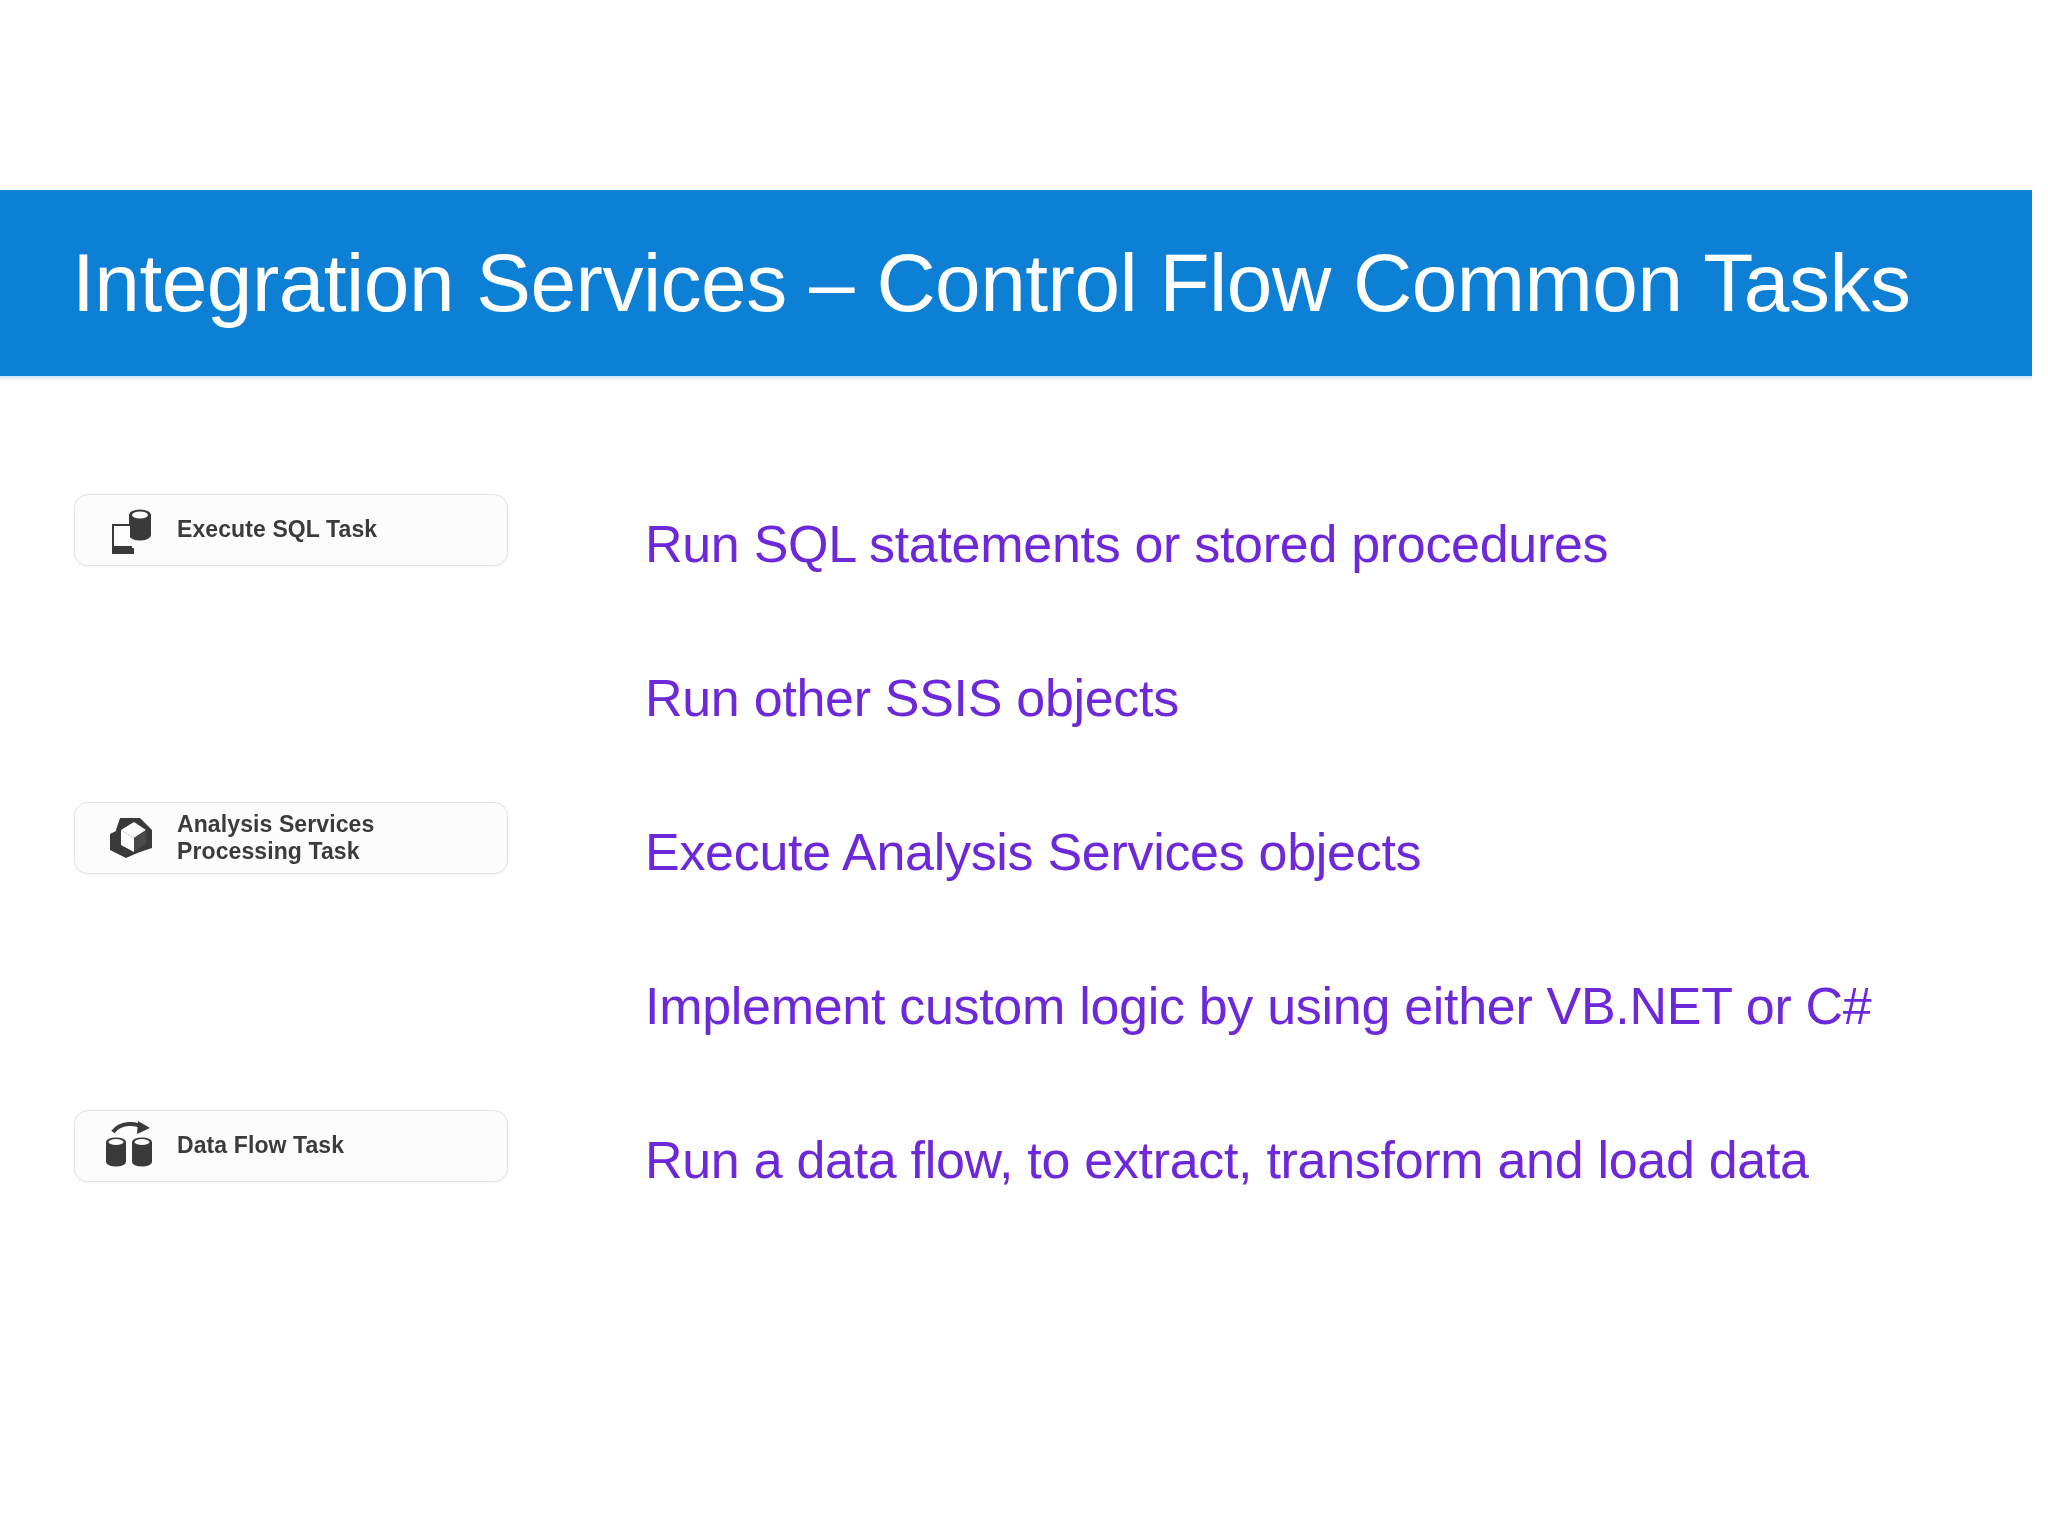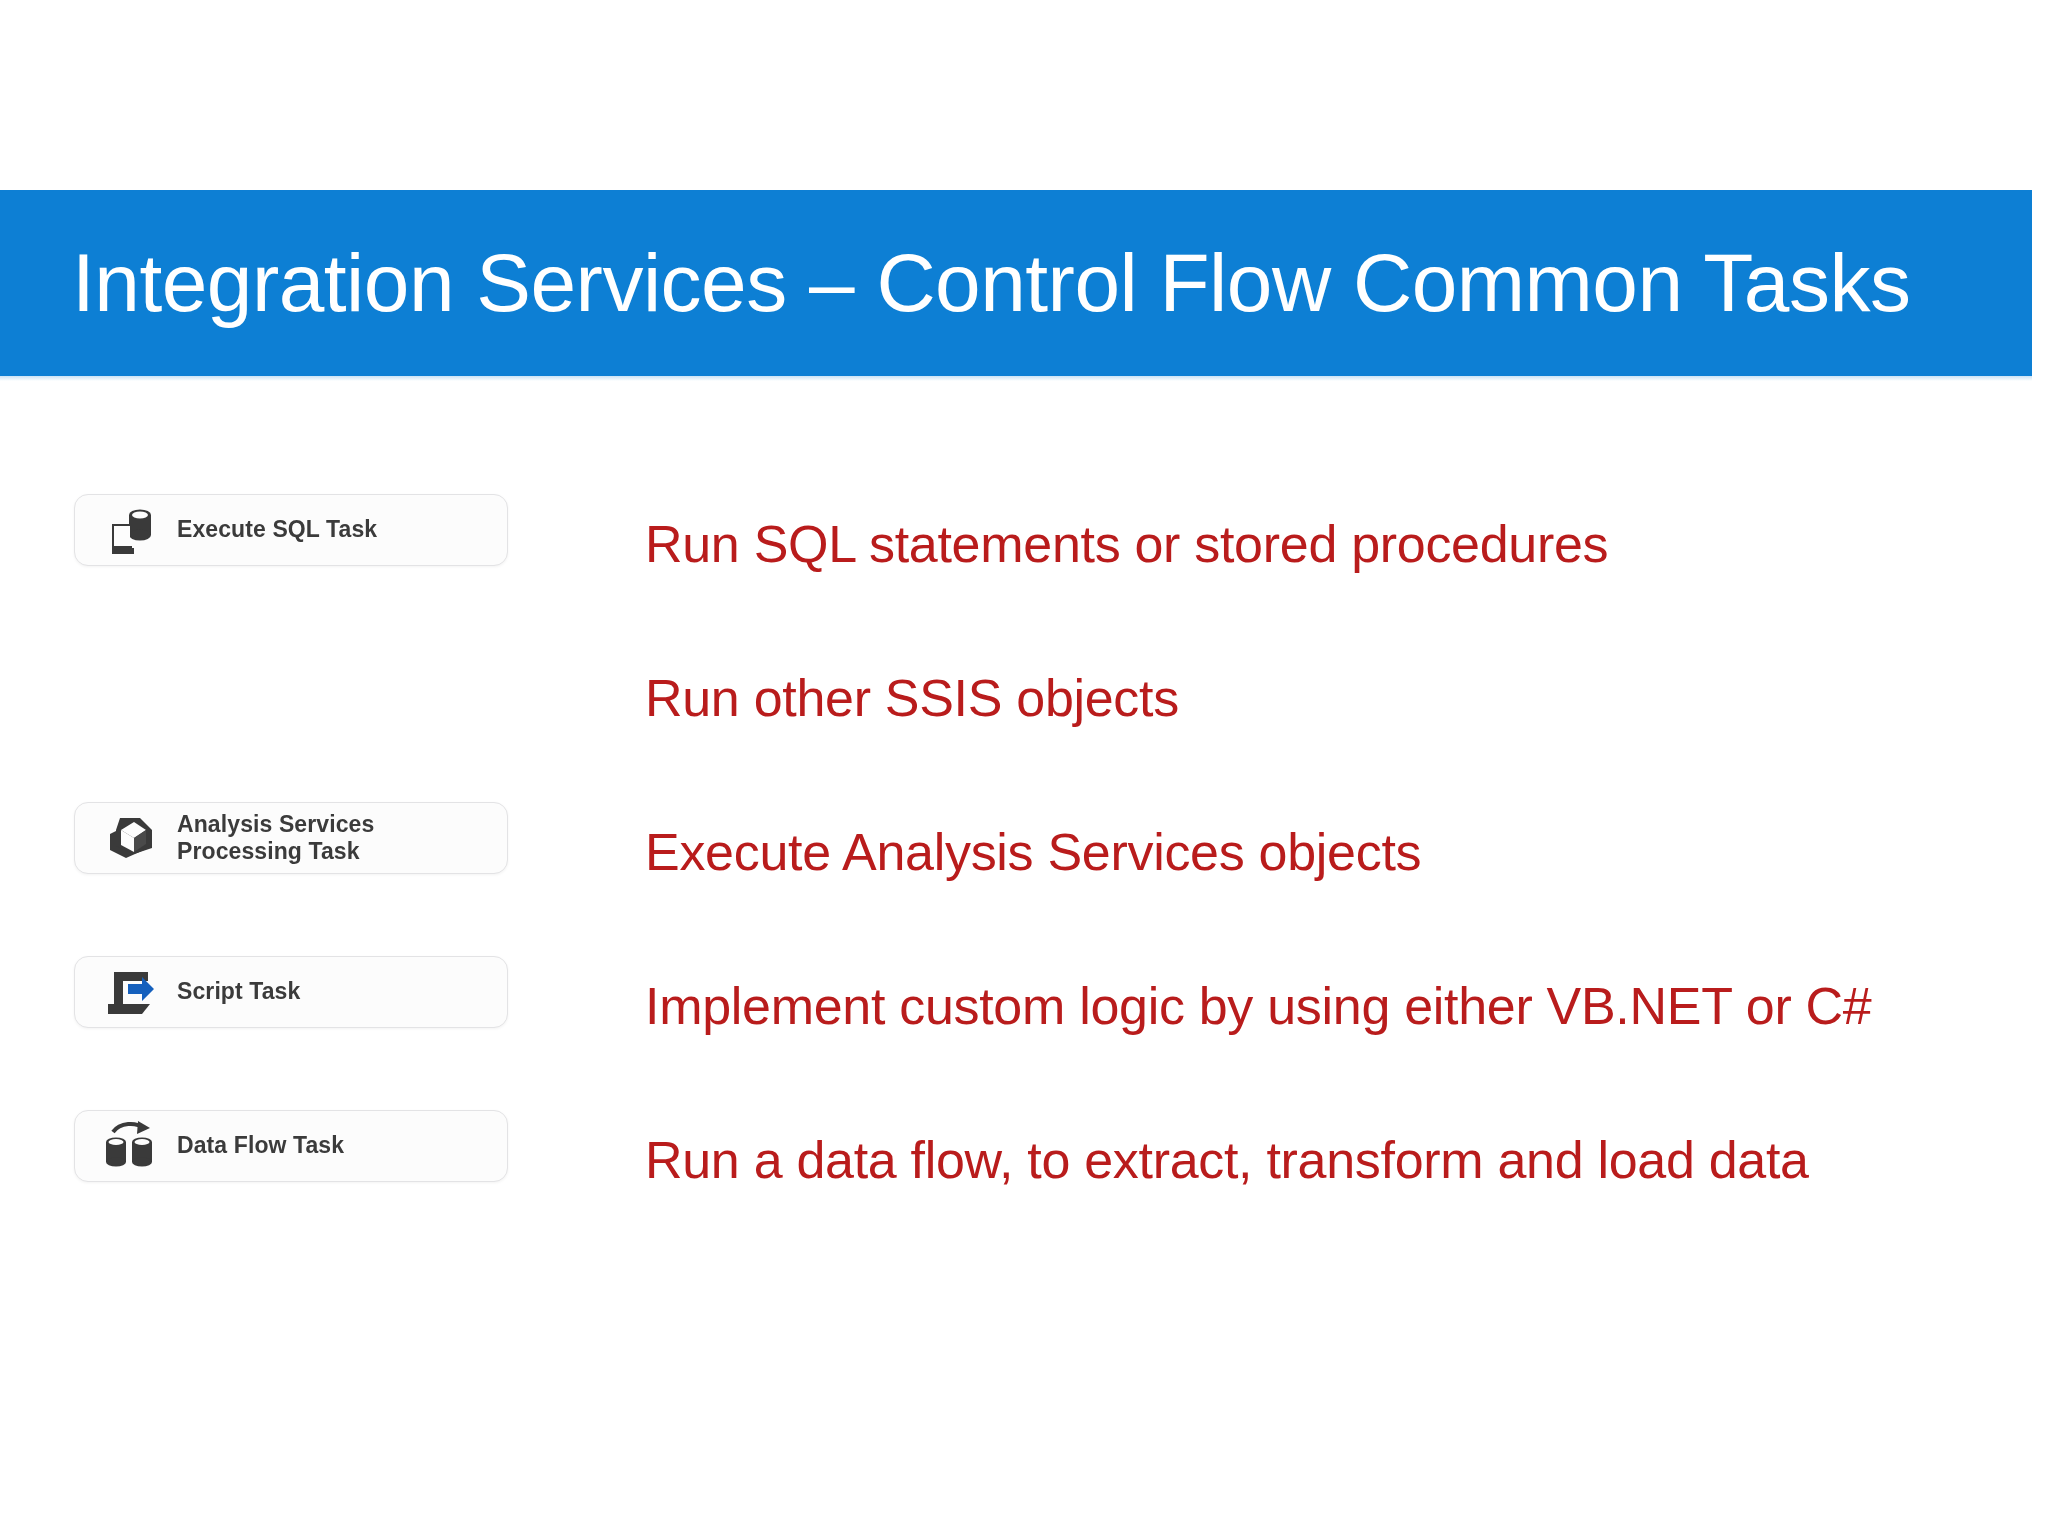--- a/index.html
+++ b/index.html
@@ -106,21 +106,21 @@
   }
 
   
   .desc {
     position: absolute;
     left: 645px;
     top: 50%;
     transform: translateY(-50%);
     font-size: 52px;
     font-weight: 300;
-    color: #b91c1c;
+    color: #6d28d9;
     white-space: nowrap;
     font-family: "Liberation Sans", sans-serif;
     letter-spacing: -0.3px;
   }
 </style>
 </head>
 <body>
 
 <div class="slide">
 
@@ -167,30 +167,20 @@
             <path d="M34 30 L46 22 L46 36 L34 44 z" fill="#4a4a4a"></path>
           </svg>
         </span>
         <span class="task-label">Analysis Services
 Processing Task</span>
       </div>
       <div class="desc">Execute Analysis Services objects</div>
     </div>
 
     <div class="row">
-      <div class="task-card">
-        <span class="task-icon">
-          <svg width="60" height="60" viewBox="0 0 60 60">
-            <path d="M14 10 h34 v9 h-25 v24 h-9 z" fill="#3a3a3a"></path>
-            <path d="M8 42 h42 l-8 10 h-34 z" fill="#3a3a3a"></path>
-            <path d="M28 22 h14 v-7 l12 12 l-12 12 v-7 h-14 z" fill="#1560bd"></path>
-          </svg>
-        </span>
-        <span class="task-label">Script Task</span>
-      </div>
       <div class="desc">Implement custom logic by using either VB.NET or C#</div>
     </div>
 
     <div class="row">
       <div class="task-card">
         <span class="task-icon">
           <svg width="60" height="60" viewBox="0 0 60 60">
             <path d="M13 16 C20 6, 36 6, 44 12" stroke="#3a3a3a" stroke-width="4" fill="none"></path>
             <path d="M38 5 L50 12 L37 18 z" fill="#3a3a3a"></path>
             <g fill="#3a3a3a">

